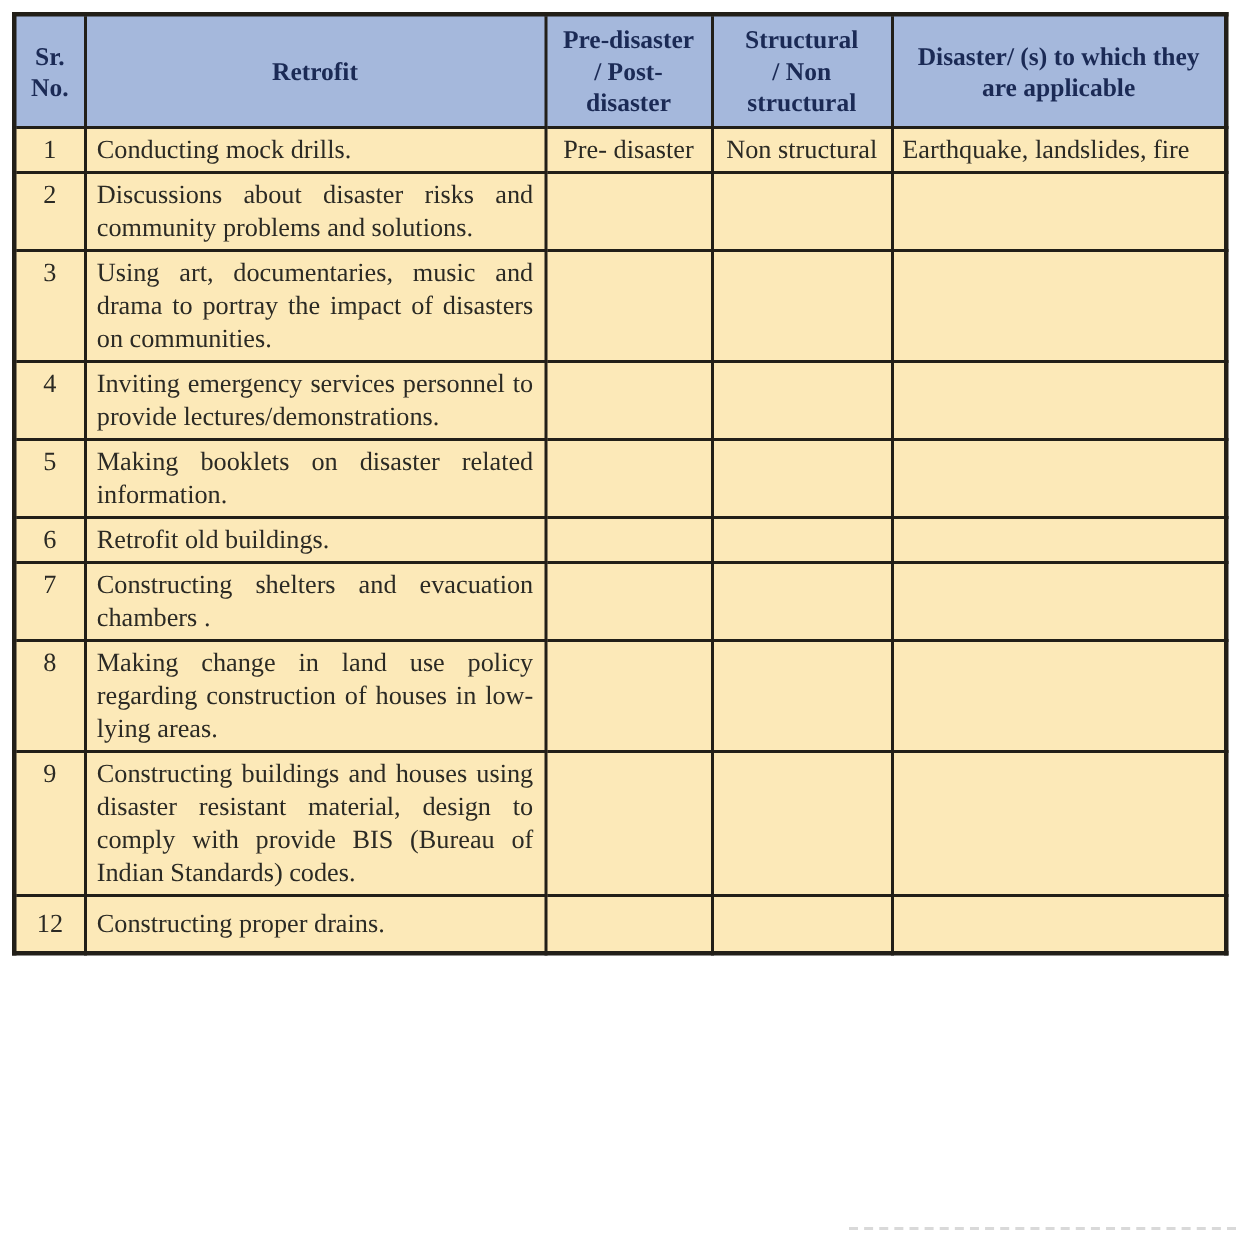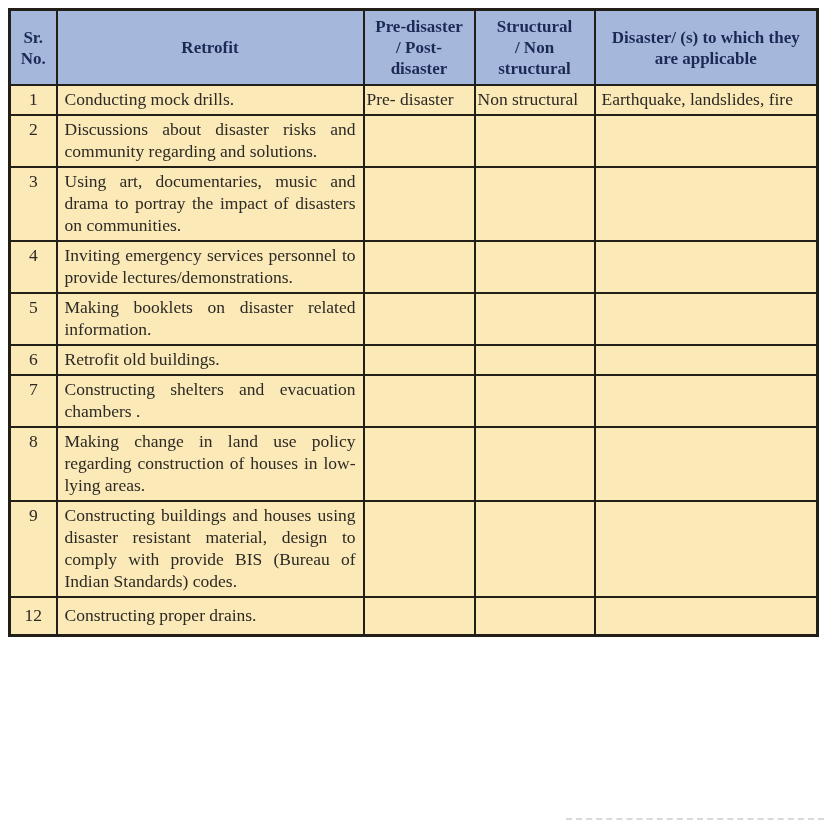--- a/index.html
+++ b/index.html
@@ -51,21 +51,21 @@
     padding: 2px 7px 4px 7px;
   }
   td.cell-no {
     text-align: center;
     padding: 2px 2px 4px 2px;
   }
   td.cell-measure {
     text-align: justify;
   }
   td.cell-phase, td.cell-type {
-    text-align: left;
+    text-align: center;
     padding: 2px 2px 4px 2px;
   }
   td.cell-disasters {
     padding: 2px 4px 4px 6px;
   }
   
   tbody tr:nth-child(10) td,
   tbody tr:nth-child(11) td,
   tbody tr:nth-child(13) td {
     padding-top: 6px;
@@ -112,21 +112,21 @@
   <tr>
     <td class="cell-no">1</td>
     <td class="cell-measure">Conducting mock drills.</td>
     <td class="cell-phase">Pre- disaster</td>
     <td class="cell-type">Non structural</td>
     <td class="cell-disasters">Earthquake, landslides, fire</td>
   </tr>
 
   <tr>
     <td class="cell-no">2</td>
-    <td class="cell-measure">Discussions about disaster risks and community regarding and solutions.</td>
+    <td class="cell-measure">Discussions about disaster risks and community problems and solutions.</td>
     <td class="cell-phase"></td>
     <td class="cell-type"></td>
     <td class="cell-disasters"></td>
   </tr>
 
   <tr>
     <td class="cell-no">3</td>
     <td class="cell-measure">Using art, documentaries, music and drama to portray the impact of disasters on communities.</td>
     <td class="cell-phase"></td>
     <td class="cell-type"></td>

